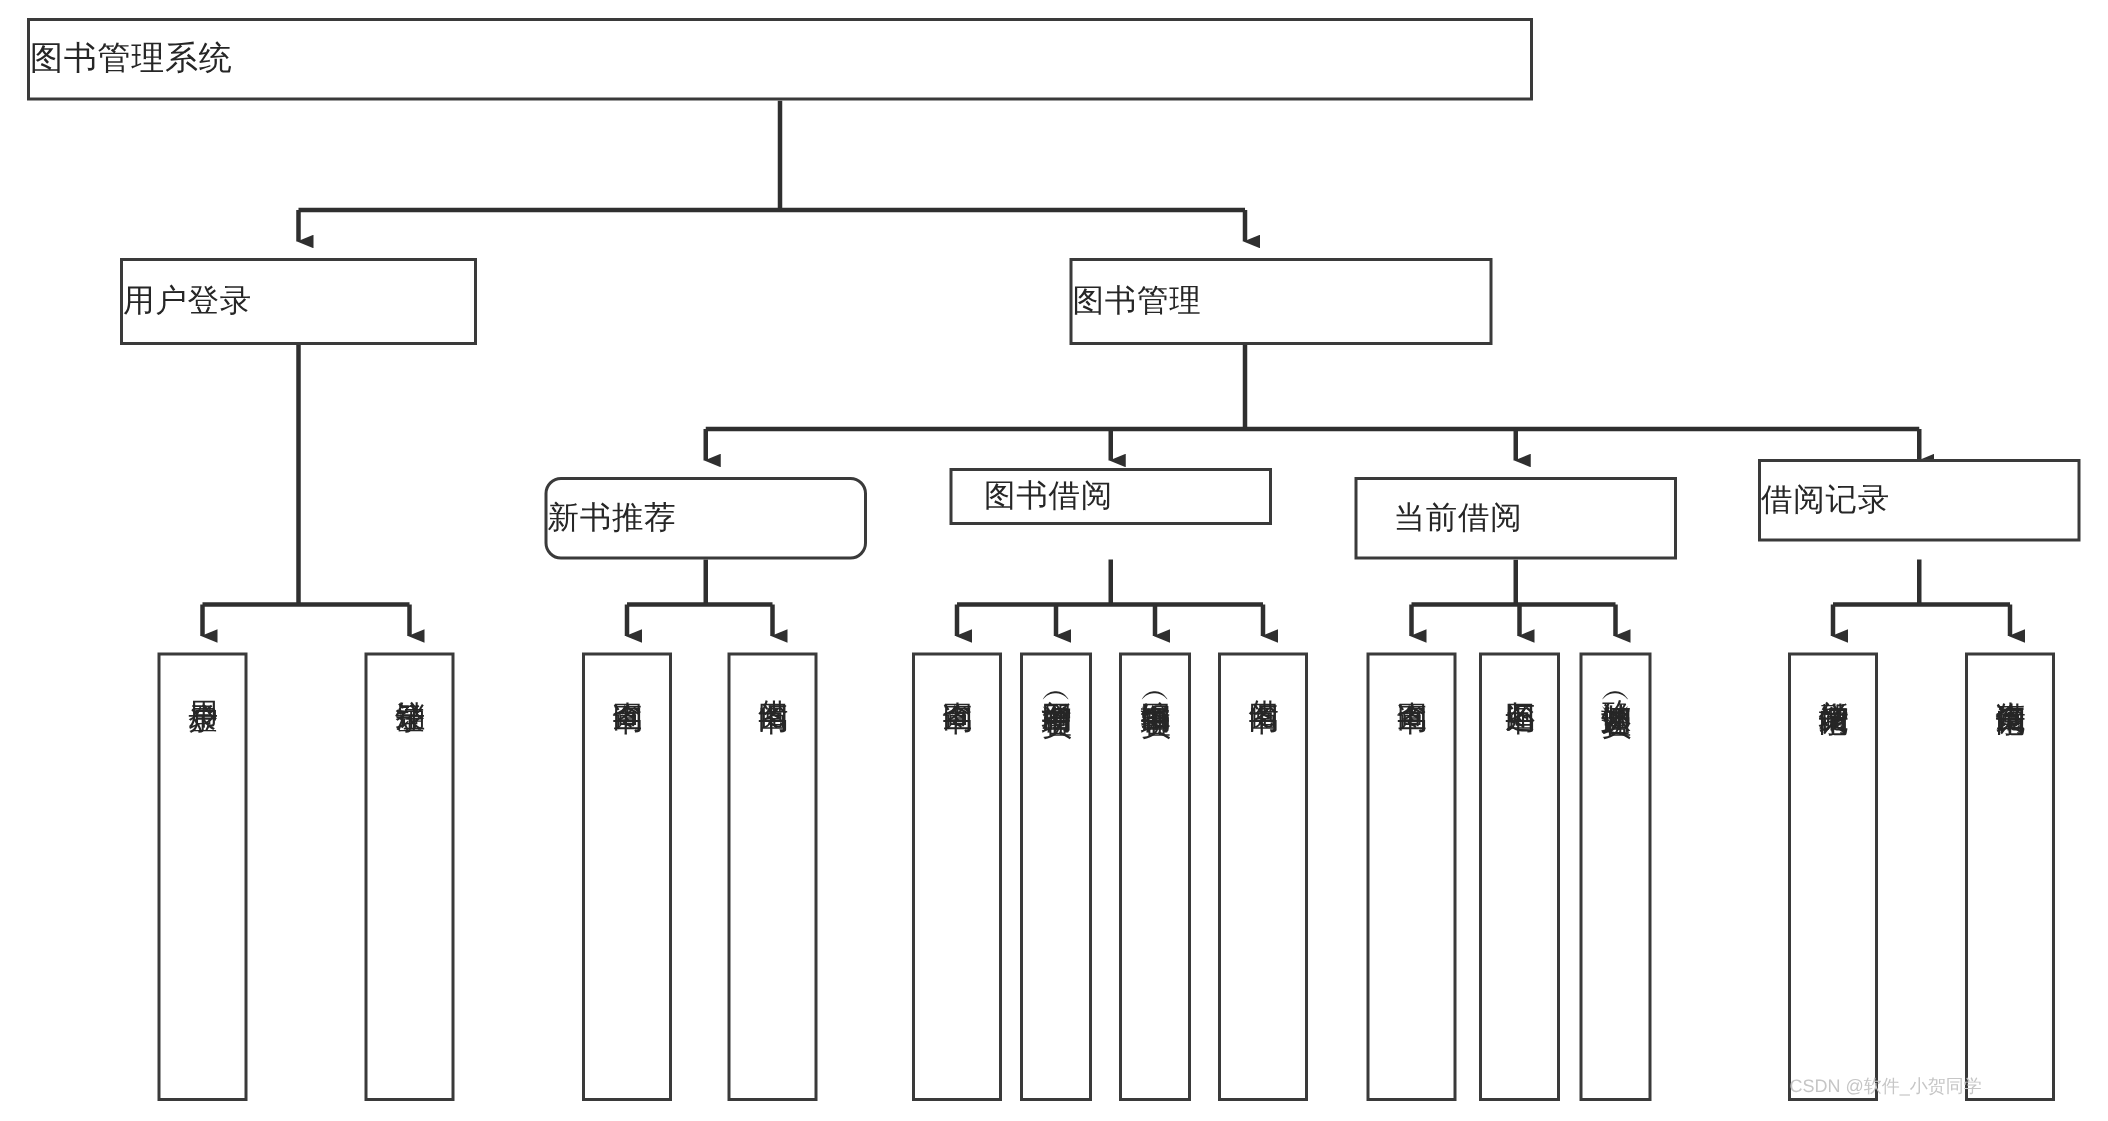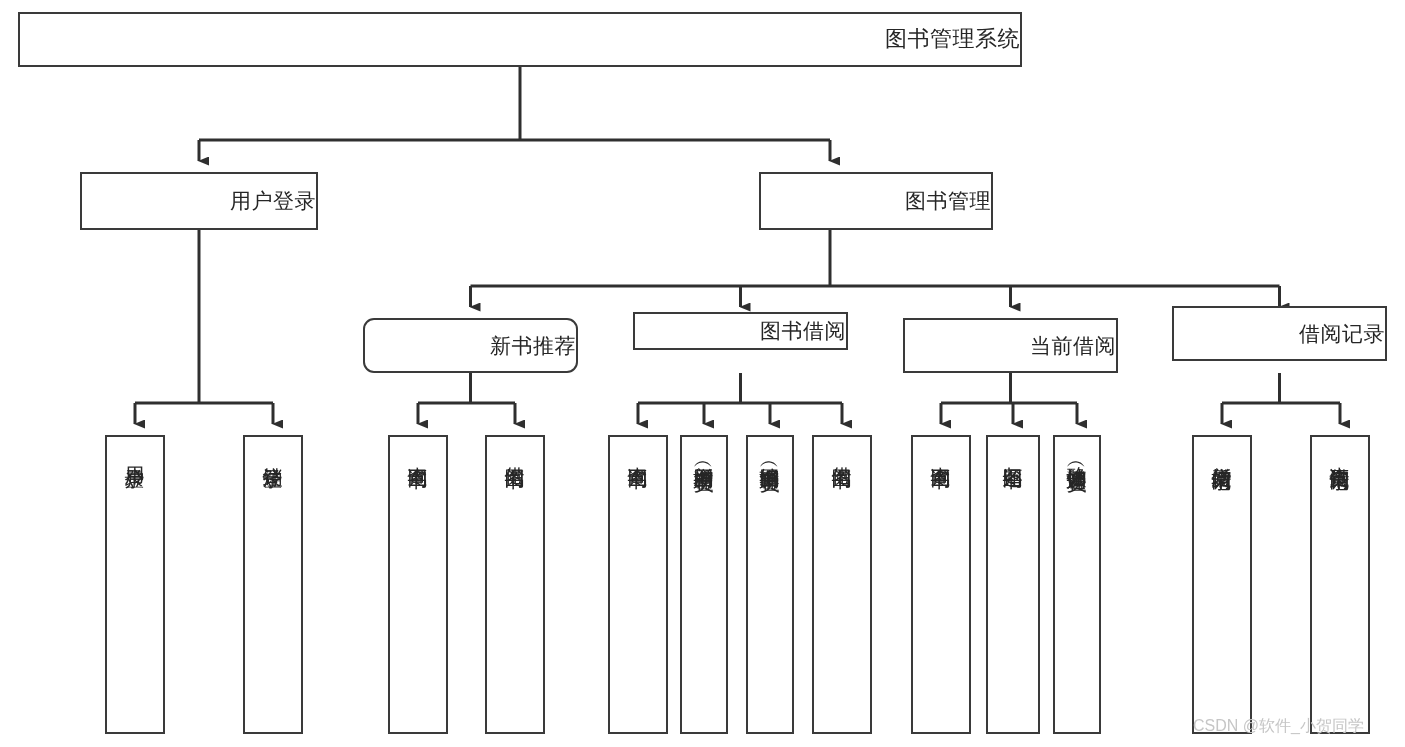--- a/index.html
+++ b/index.html
@@ -26,21 +26,21 @@
     height: 747px;
     pointer-events: none;
   }
   .node {
     position: absolute;
     box-sizing: border-box;
     background: #ffffff;
     border: 2px solid #3a3a3a;
     display: flex;
     align-items: center;
-    justify-content: flex-end;
+    justify-content: flex-start;
     color: #262626;
     z-index: 2;
   }
   .node-label {
     display: block;
     text-align: center;
     line-height: 1.12;
     letter-spacing: 0.5px;
     white-space: nowrap;
   }
@@ -61,21 +61,21 @@
   .node.v .node-label {
     writing-mode: vertical-rl;
     text-orientation: upright;
     font-size: 20px;
     line-height: 1.0;
     letter-spacing: 1px;
   }
   .watermark {
     position: absolute;
     color: #c6c6c6;
-    font-size: 16px;
+    font-size: 12px;
     white-space: nowrap;
     z-index: 3;
     font-family: "Liberation Sans", "DejaVu Sans", sans-serif;
   }
 </style>
 </head>
 <body>
 
 <div id="canvas">
 
@@ -122,21 +122,21 @@
       </g>
   </svg>
 
   <div id="node-layer">
       <div class="node h root" style="left: 18px; top: 12px; width: 1004px; height: 55px;">
         <span class="node-label">图书管理系统</span>
       </div>
       <div class="node h" style="left: 80px; top: 172px; width: 238px; height: 58px;">
         <span class="node-label">用户登录</span>
       </div>
-      <div class="node h" style="left: 713px; top: 172px; width: 234px; height: 58px; margin-left: 46px;">
+      <div class="node h" style="left: 713px; top: 172px; width: 282px; height: 58px;">
         <span class="node-label">图书管理</span>
       </div>
       <div class="node h" style="left: 363px; top: 318px; width: 215px; height: 55px; border-radius: 11px;">
         <span class="node-label">新书推荐</span>
       </div>
       <div class="node h" style="left: 633px; top: 312px; width: 215px; height: 38px; padding-left: 21px;">
         <span class="node-label">图书借阅</span>
       </div>
       <div class="node h" style="left: 903px; top: 318px; width: 215px; height: 55px; padding-left: 24px;">
         <span class="node-label">当前借阅</span>

